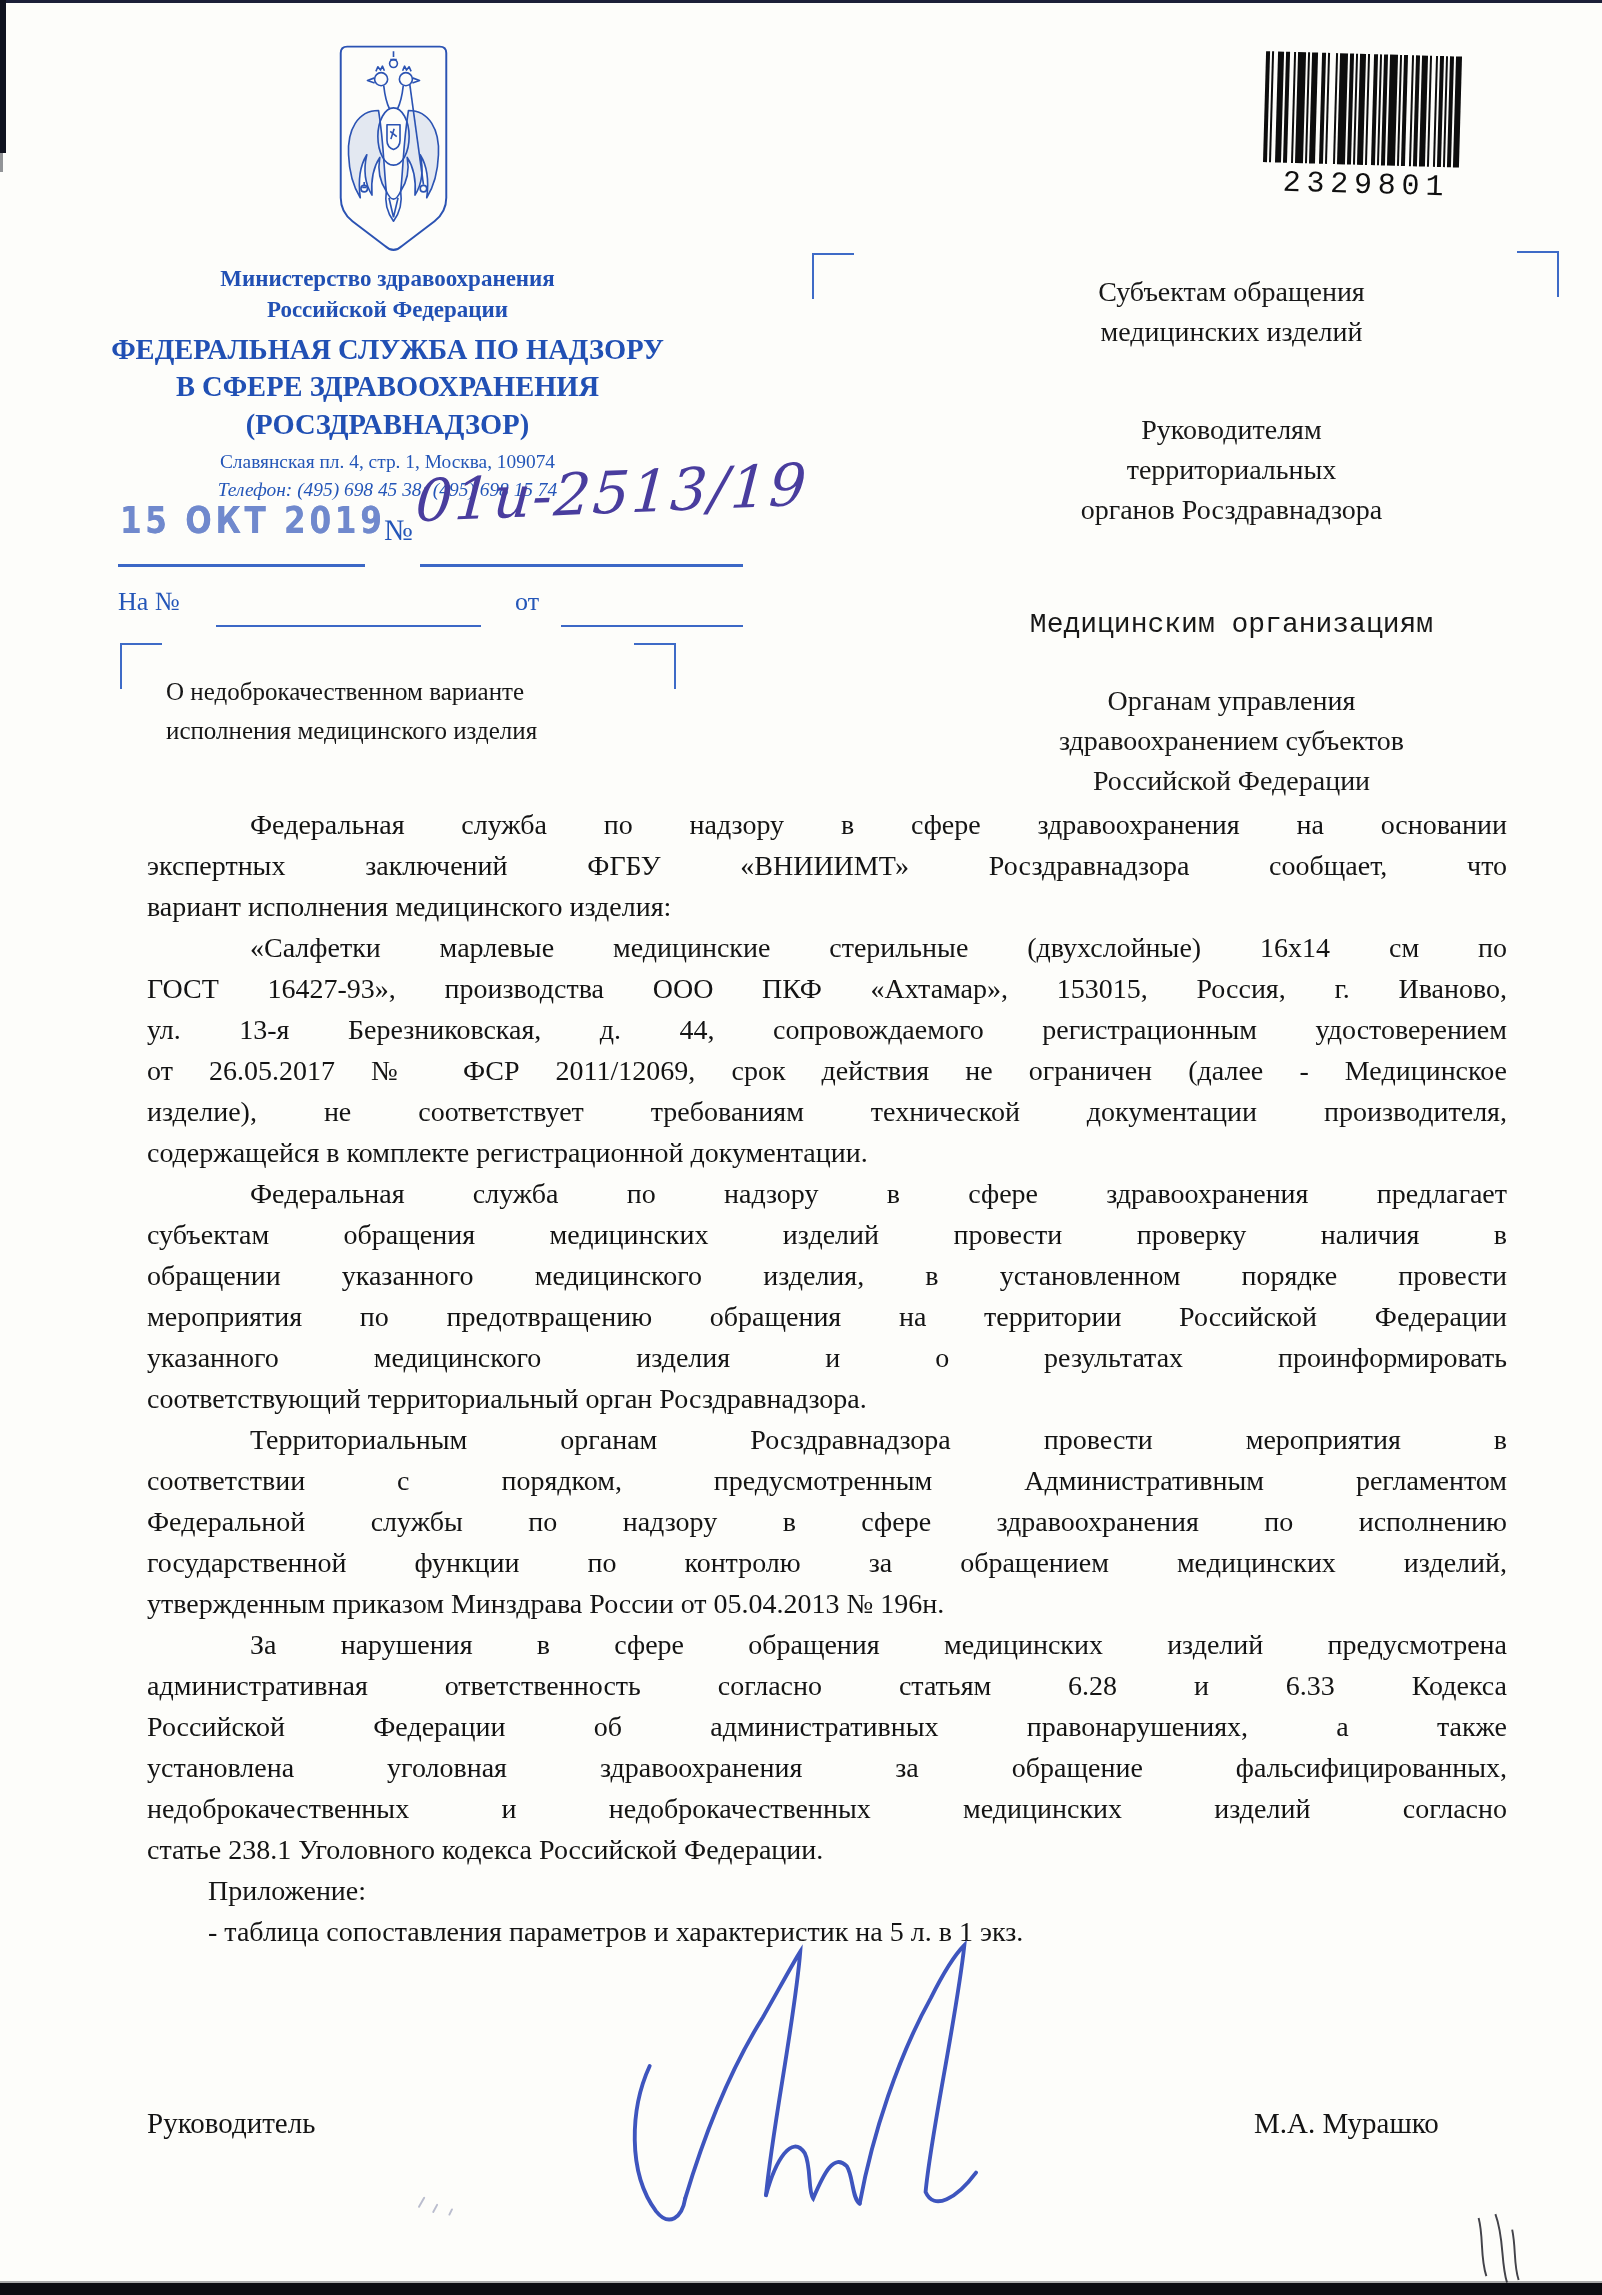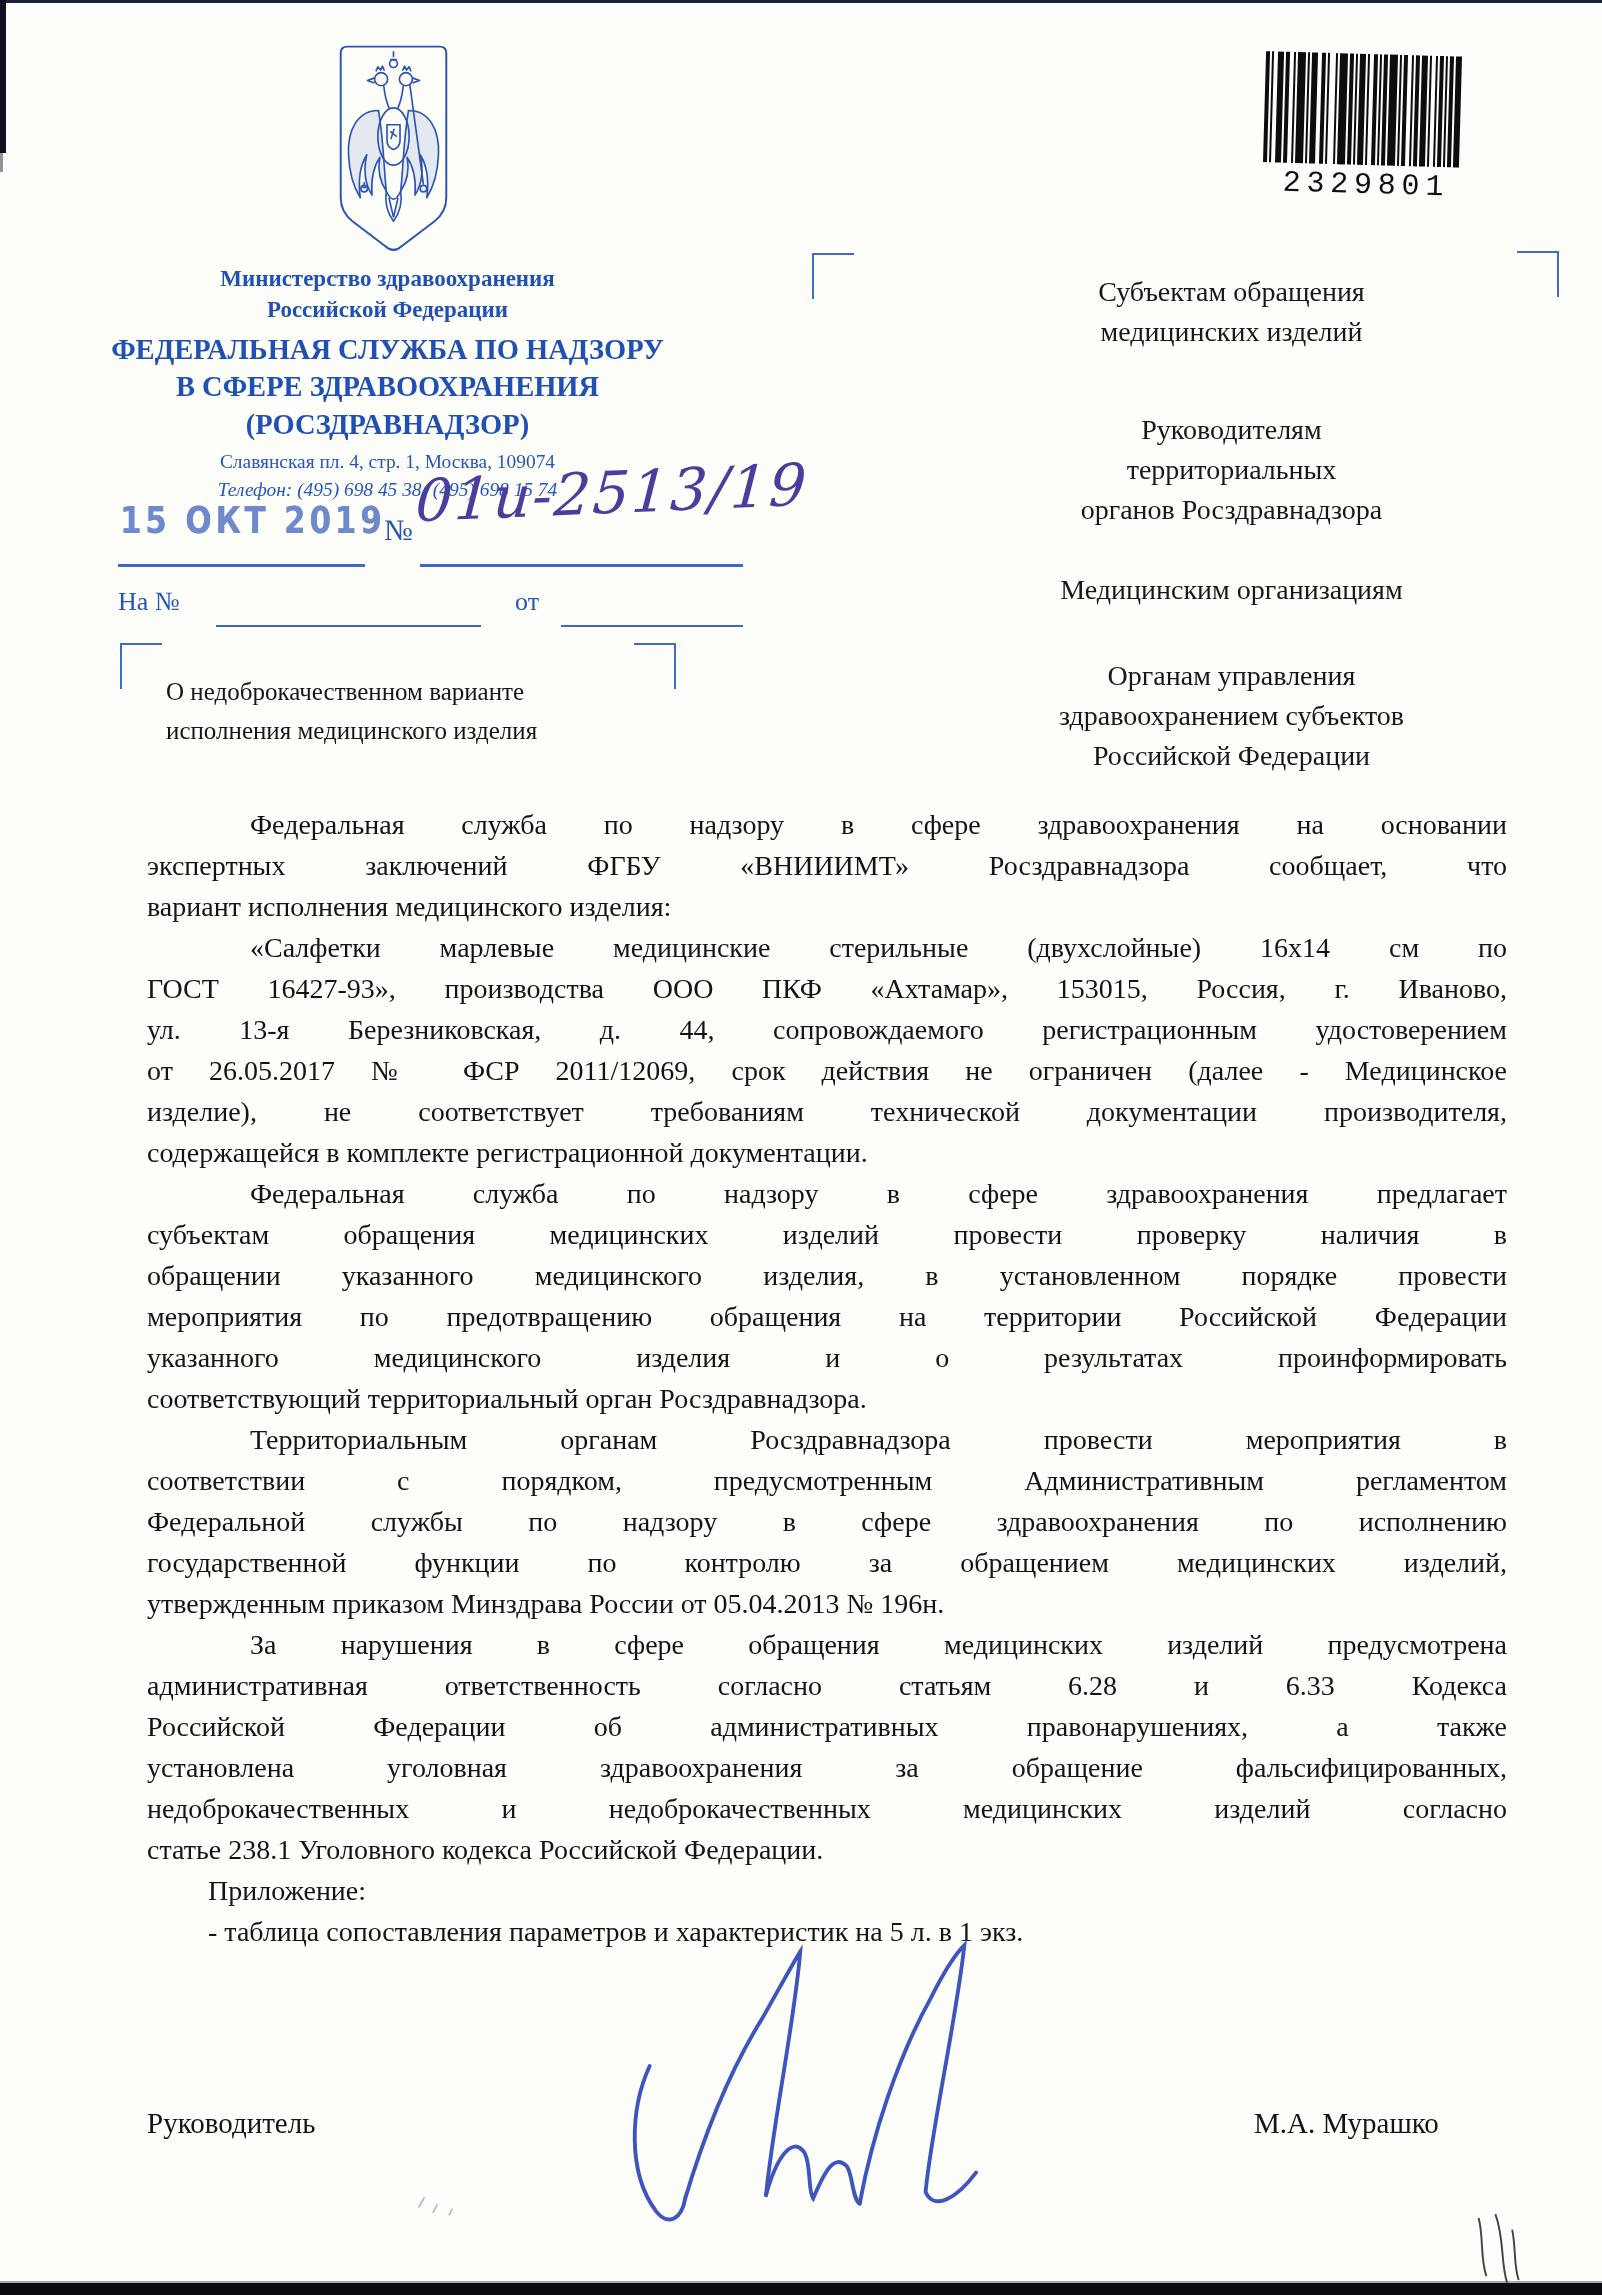--- a/index.html
+++ b/index.html
@@ -69,22 +69,22 @@
   .bars{height:111px;font-size:0;white-space:nowrap;}
   .bars span{display:inline-block;height:111px;vertical-align:top;}
   .bc-num{
     margin-top:2.6px;text-align:center;font-family:"Liberation Mono",monospace;
     font-size:30px;letter-spacing:5.8px;color:#101010;
   }
   
   .addressees{left:931px;top:272px;width:601px;text-align:center;
     font-size:28px;line-height:40px;color:#181818;}
   .addr-g.g0{margin-bottom:58px;}
-  .addr-g.g1{margin-bottom:40px;}
-  .addr-g.g2{margin-bottom:46px;}
+  .addr-g.g1{margin-bottom:75px;}
+  .addr-g.g2{margin-bottom:36px;font-family:Liberation Mono, monospace;}
   
   .subject{left:166px;top:672px;width:556px;font-size:25px;line-height:39px;color:#161616;}
   
   .bodytext{left:147px;top:804px;width:1360px;font-size:28px;color:var(--black);}
   .bl{height:41px;line-height:41px;white-space:nowrap;overflow:visible;}
   .bl.fill{white-space:normal;text-align:justify;text-align-last:justify;}
   .bl.ind{text-indent:103px;}
   .bl.ind-sm{text-indent:61px;}
   
   .sig-title{left:147px;top:2107px;font-size:29px;}

